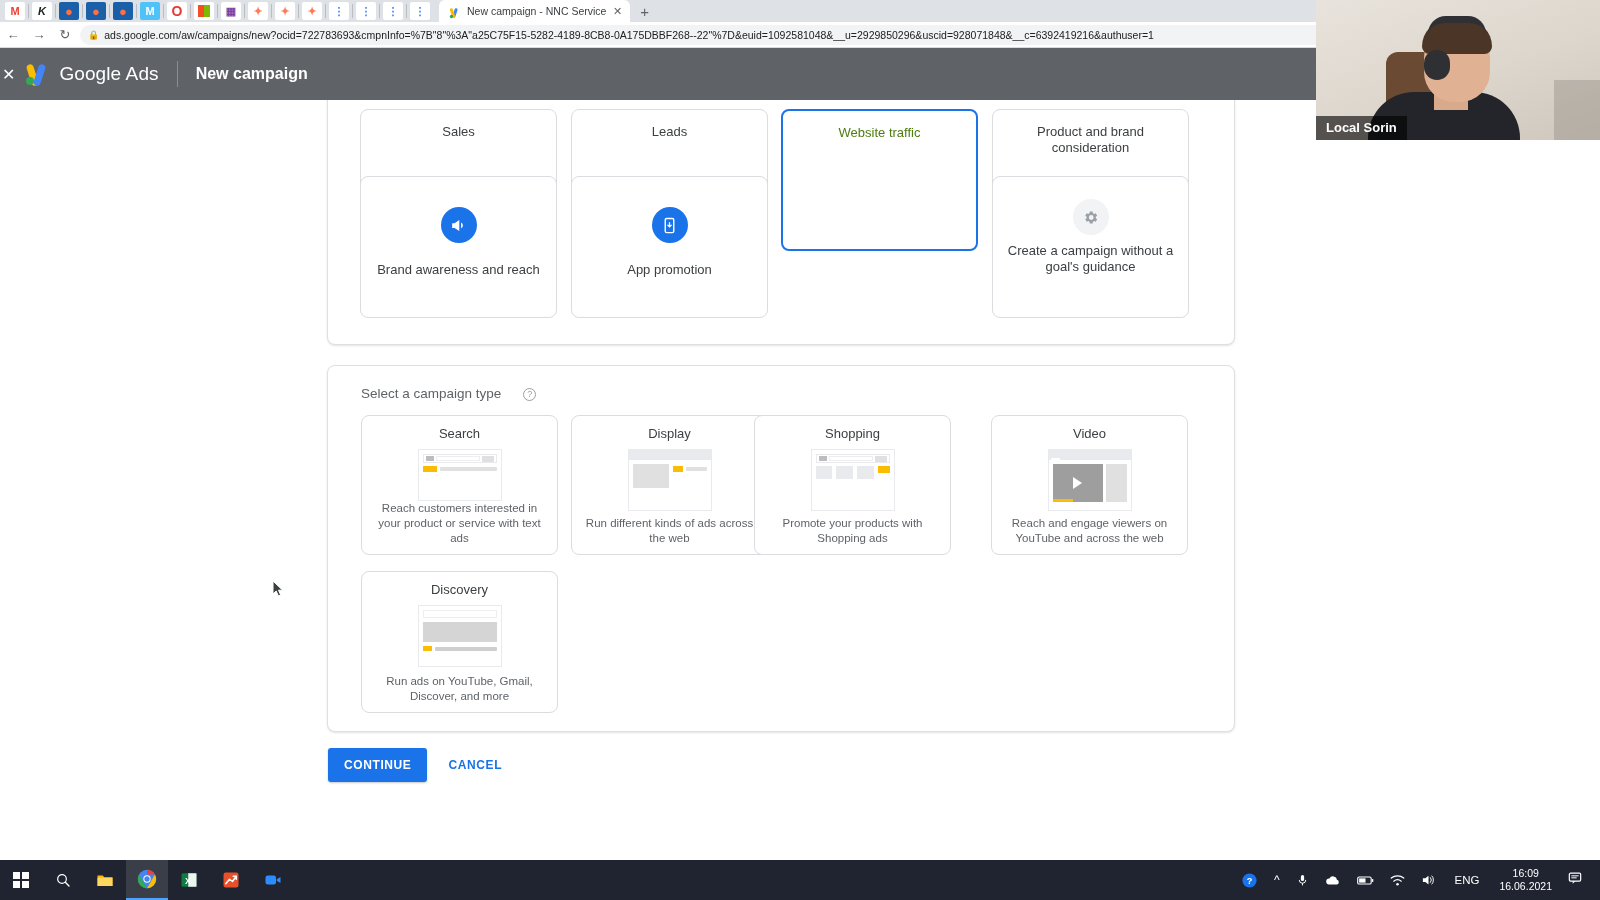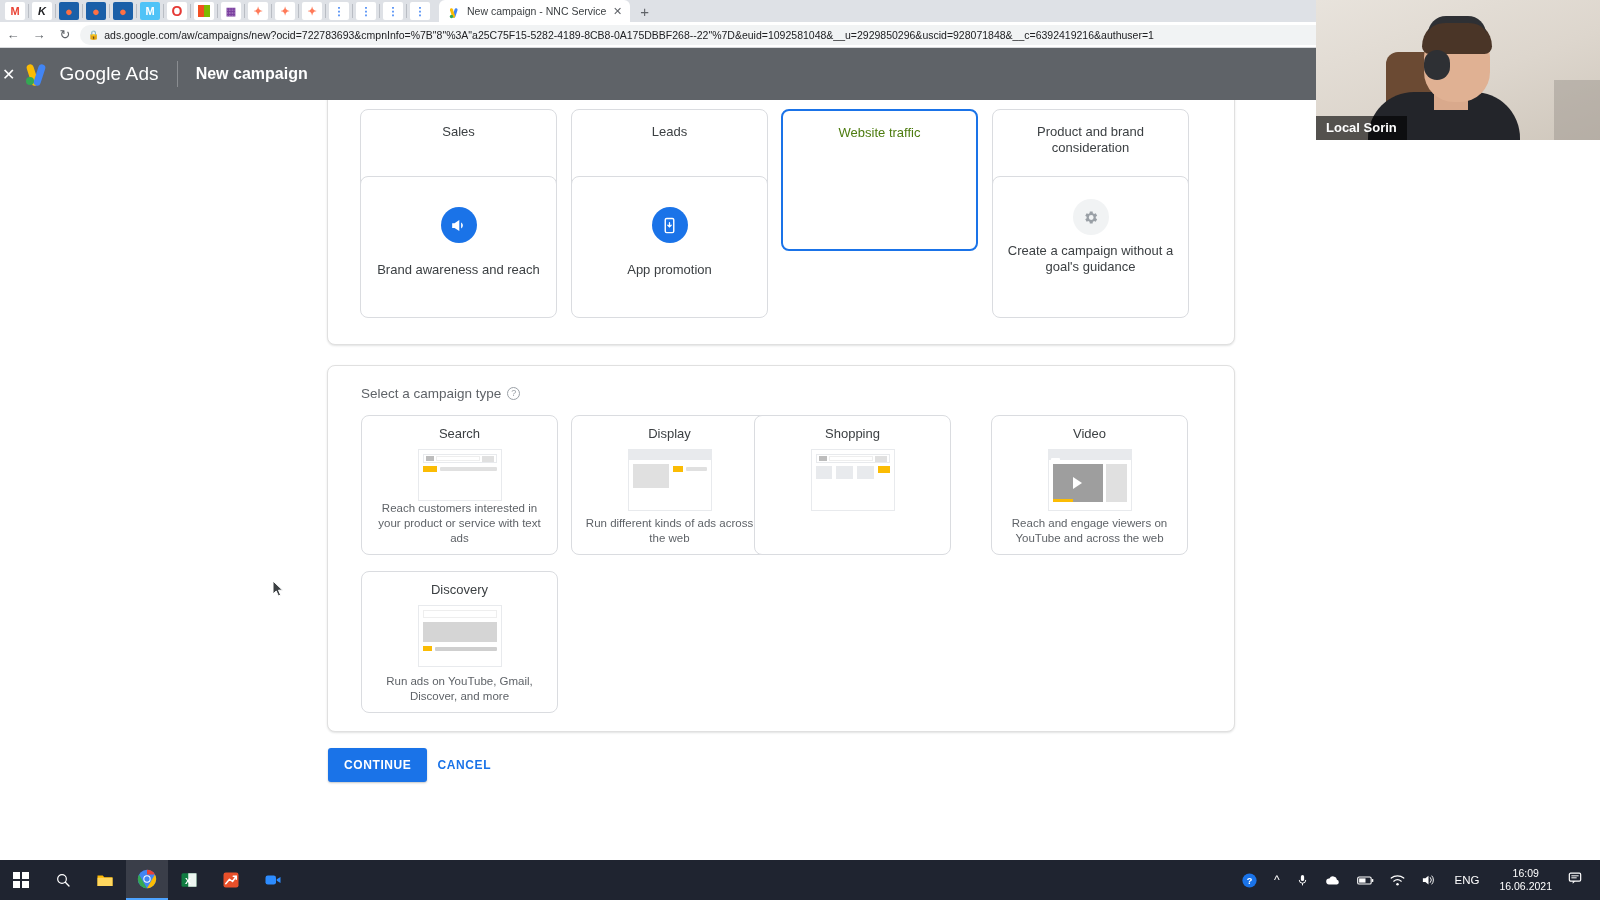--- a/index.html
+++ b/index.html
@@ -108,21 +108,21 @@
     width: 36px; height: 36px; border-radius: 50%;
     background: #1a73e8; color:#fff;
     display:flex; align-items:center; justify-content:center;
     margin-top: 30px; font-size: 17px;
   }
   .goal-icon.grey { background: #f1f3f4; color:#9aa0a6; }
   .goal-icon + .goal-label { margin-top: 19px; }
 
   .section-label {
     position: absolute; left: 361px; top: 286px;
-    font-size: 13.5px; color: #5f6368; display: flex; align-items: center; gap: 6px;
+    font-size: 13.5px; color: #5f6368; display: flex; align-items: flex-end; gap: 22px;
   }
   .help-circle {
     width: 13px; height: 13px; border-radius: 50%;
     border: 1px solid #9aa0a6; color: #9aa0a6;
     font-size: 9px; display: flex; align-items: center; justify-content: center;
     line-height: 1;
   }
 
   .type-card { width: 197px; height: 140px; }
   .type-title { font-size: 13px; color: #3c4043; margin-top: 10px; }
@@ -138,21 +138,21 @@
   .thumb .row.dk { background:#cfcfcf; }
   .thumb .sbar {
     height: 9px; background:#fff; border:1px solid #e8eaed; margin-bottom:3px;
     display:flex; align-items:center; gap:2px; padding: 0 2px;
   }
   .thumb .sbar .lines { width: 8px; height:5px; background:#bdbdbd; }
   .thumb .sbar .fld { flex:1; height:5px; background:#fff; border:1px solid #eee; }
   .thumb .sbar .mag { width:12px; height:6px; background:#e0e0e0; }
   .thumb .ylabel { width: 14px; height: 6px; background:#fbbc04; display:inline-block; }
 
-  .btnrow { position: absolute; left: 328px; top: 648px; display: flex; align-items: center; gap: 2px; }
+  .btnrow { position: absolute; left: 328px; top: 648px; display: flex; align-items: center; gap: 13px; }
   .btn-primary {
     background: #1a73e8; color:#fff; font-size: 12px; font-weight: bold;
     letter-spacing: .6px; padding: 10px 16px; border-radius: 3px; border: none;
     box-shadow: 0 1px 2px rgba(60,64,67,.3);
   }
   .btn-text {
     color: #1a73e8; font-size: 12px; font-weight: bold; letter-spacing: .6px;
     background: none; border: none; padding: 10px 8px;
   }
 
@@ -414,20 +414,21 @@
         <span style="display:flex;gap:4px;align-items:flex-start;">
           <span style="flex:1;"><span style="display:block;height:13px;background:#e8eaed;"></span><span class="row dk" style="width:100%;margin-top:3px;"></span></span>
           <span style="flex:1;"><span style="display:block;height:13px;background:#e8eaed;"></span><span class="row dk" style="width:100%;margin-top:3px;"></span></span>
           <span style="flex:1;"><span style="display:block;height:13px;background:#e8eaed;"></span><span class="row dk" style="width:100%;margin-top:3px;"></span></span>
           <span class="ylabel" style="width:12px;height:7px;"></span>
         </span>
         <span class="row" style="width:86%;margin-top:5px;"></span>
         <span class="row" style="width:86%"></span>
         <span class="row" style="width:80%"></span>
       </span>
+      <span class="type-desc">Promote your products with Shopping ads</span>
     </div>
 
     <div class="card type-card" style="left:991px;top:315px;">
       <span class="type-title">Video</span>
       <span class="thumb">
         <span style="display:block;height:10px;background:#e8eaed;margin:-4px -4px 4px;padding-left:2px;">
           <span style="display:inline-block;width:9px;height:6px;background:#fff;border-radius:1px;margin-top:2px;"></span>
         </span>
         <span style="display:flex;gap:3px;">
           <span style="flex:2.4;height:38px;background:#9e9e9e;display:flex;align-items:center;justify-content:center;position:relative;">

